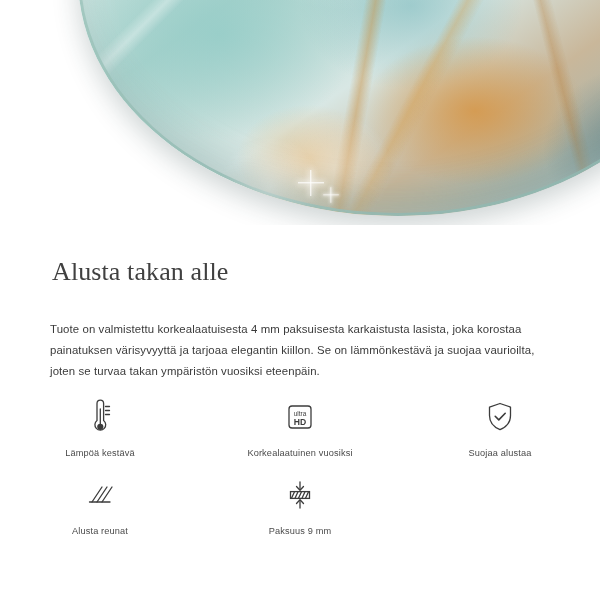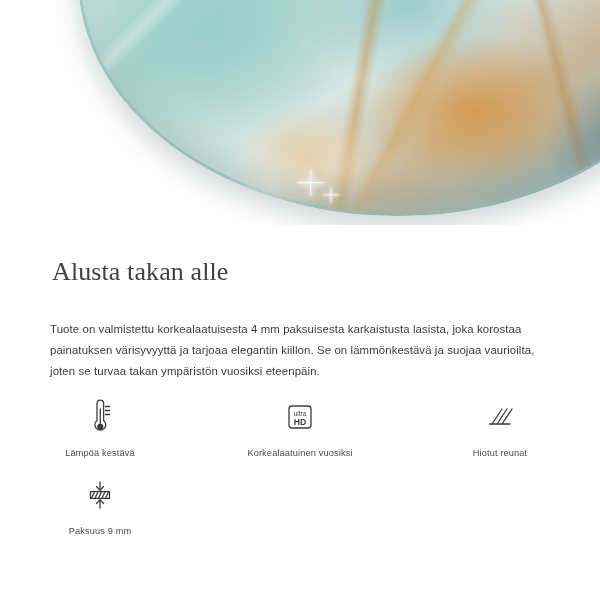--- a/index.html
+++ b/index.html
@@ -196,34 +196,43 @@
       <div class="glyph">
         <svg width="40" height="40" viewBox="0 0 40 40">
           <rect x="9" y="9" width="22" height="22" rx="3" fill="none" stroke="#3c3c3c" stroke-width="1.3"></rect>
           <text x="20" y="19" text-anchor="middle" font-family="Liberation Sans, sans-serif" font-size="6.4" fill="#3c3c3c">ultra</text>
           <text x="20" y="27.5" text-anchor="middle" font-family="Liberation Sans, sans-serif" font-size="8.6" font-weight="bold" fill="#3c3c3c">HD</text>
         </svg>
       </div>
       <div class="caption">Korkealaatuinen vuosiksi</div>
     </div>
 
+    <div class="feature">
+      <div class="glyph">
+        <svg width="38" height="40" viewBox="0 0 38 40">
+          <path d="M19 6.5l10.5 3.6v8.4c0 6.6-4.4 11.6-10.5 14.2-6.1-2.6-10.5-7.6-10.5-14.2v-8.4z" fill="none" stroke="#3c3c3c" stroke-width="1.3" stroke-linejoin="round"></path>
+          <path d="M14.2 19.3l3.6 3.6 6.4-6.6" fill="none" stroke="#3c3c3c" stroke-width="1.6" stroke-linecap="round" stroke-linejoin="round"></path>
+        </svg>
+      </div>
+      <div class="caption">Suojaa alustaa</div>
+    </div>
 
 
     <div class="feature">
       <div class="glyph">
         <svg width="40" height="34" viewBox="0 0 40 34">
           <g fill="none" stroke="#3c3c3c" stroke-width="1.3" stroke-linecap="round">
             <path d="M12 24 L22 9"></path>
             <path d="M17 24 L27 9"></path>
             <path d="M22 24 L32 9"></path>
             <path d="M9.5 24 H30"></path>
           </g>
         </svg>
       </div>
-      <div class="caption">Hiotut reunat</div>
+      <div class="caption">Alusta reunat</div>
     </div>
 
     <div class="feature">
       <div class="glyph">
         <svg width="40" height="36" viewBox="0 0 40 36">
           <g fill="none" stroke="#3c3c3c" stroke-width="1.3" stroke-linecap="round">
             <line x1="20" y1="5" x2="20" y2="12.5"></line>
             <path d="M16.5 9.5 L20 13.2 L23.5 9.5"></path>
             <line x1="20" y1="31" x2="20" y2="23.5"></line>
             <path d="M16.5 26.5 L20 22.8 L23.5 26.5"></path>

